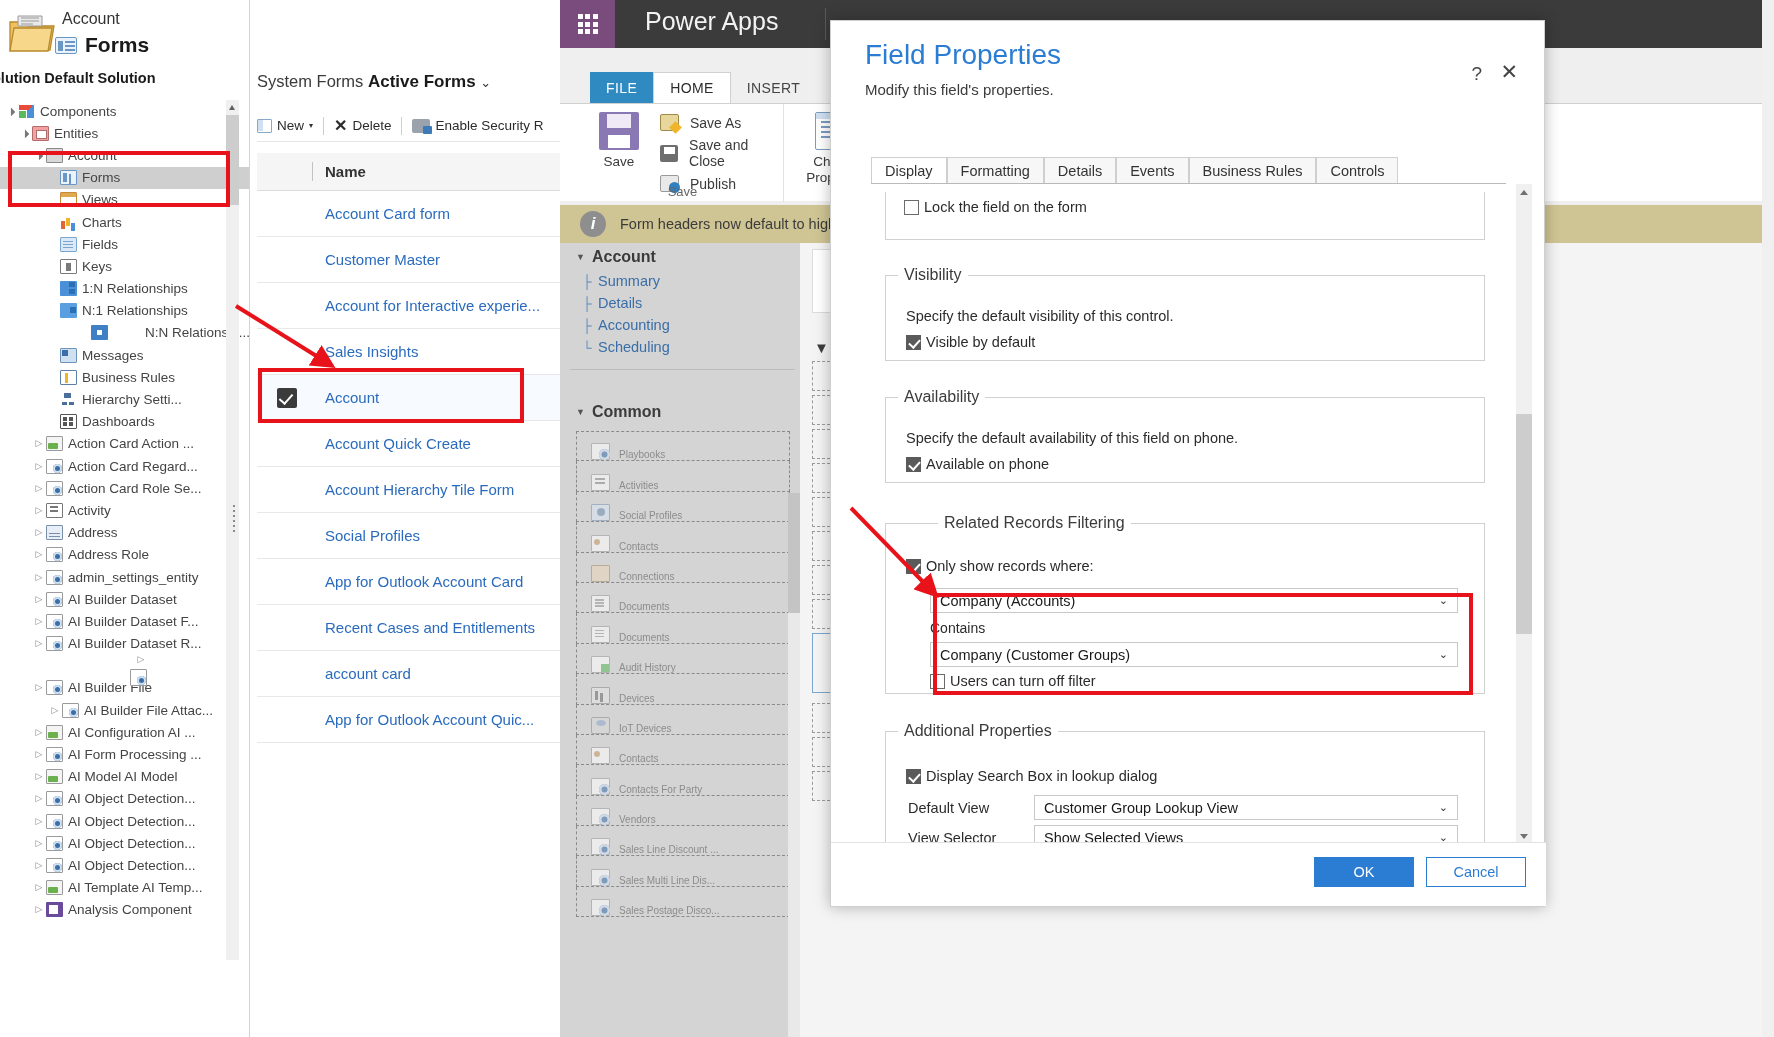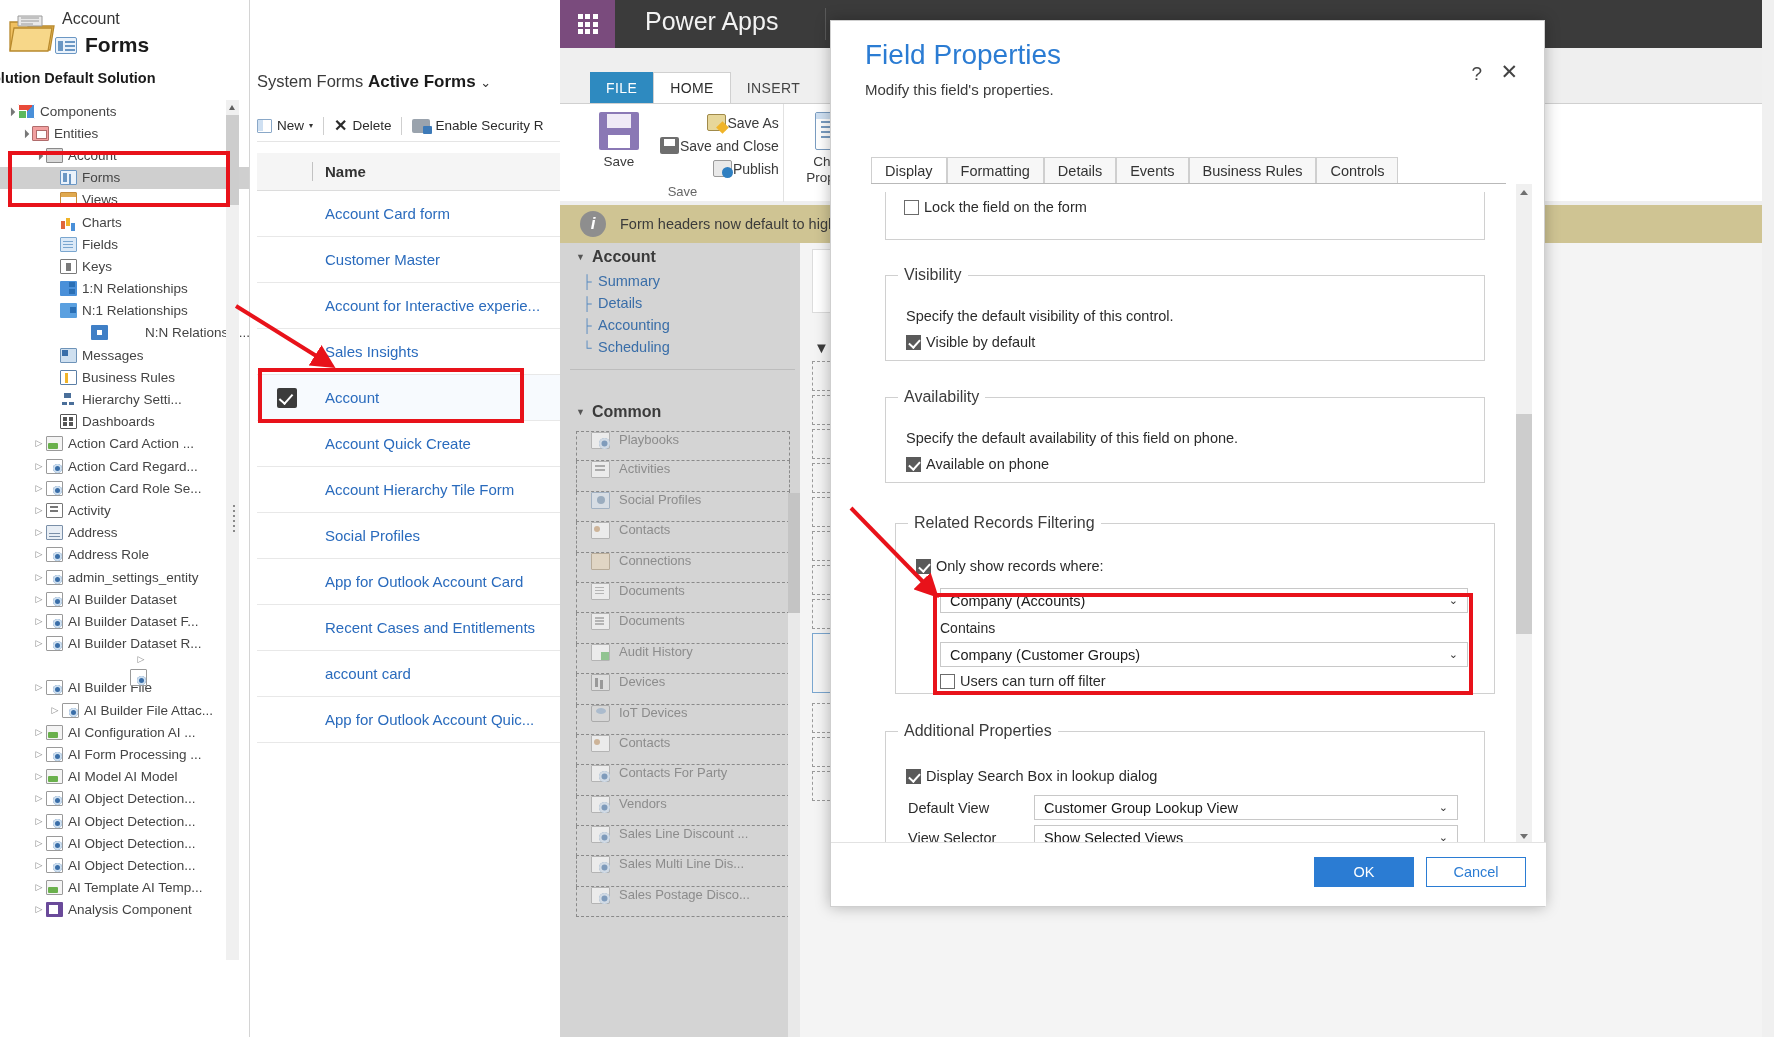--- a/index.html
+++ b/index.html
@@ -180,21 +180,21 @@
   .pa-tab.active { background:#fff; border:1px solid #d0d0d0; border-bottom:none; color:#2b2b2b; }
 
   .pa-ribbon { position:absolute; left:0; top:55px; width:1214px; height:98px; background:#fff;
      border-top:1px solid #d0d0d0; }
   .rb-group { position:absolute; top:0; height:98px; border-right:1px solid #e2e2e2; }
   .rb-group .gl { position:absolute; bottom:3px; width:100%; text-align:center; font-size:13px; color:#666; }
   .rb-big { position:absolute; top:8px; width:62px; text-align:center; font-size:13.5px; color:#3b3b3b; }
   .rb-save-icon { width:40px;height:38px;margin:0 auto 4px; background:#8a78b5; border-radius:2px; position:relative;}
   .rb-save-icon:after{content:"";position:absolute;left:8px;top:2px;width:24px;height:14px;background:#efeaf6;}
   .rb-save-icon:before{content:"";position:absolute;left:9px;bottom:2px;width:22px;height:13px;background:#fff;}
-  .rb-small { display:flex; align-items:center; gap:1px; font-size:14px; color:#3b3b3b; margin-bottom:6px;justify-content:flex-end; }
+  .rb-small { display:flex; align-items:center; gap:11px; font-size:14px; color:#3b3b3b; margin-bottom:6px; }
   .ic-saveas { width:19px;height:17px;background:#e7d79a;border:1px solid #a08a4a;border-radius:2px;position:relative;}
   .ic-saveas:after{content:"";position:absolute;right:-2px;bottom:-2px;width:9px;height:9px;background:#f0b429;
      transform:rotate(45deg);}
   .ic-saveclose { width:19px;height:17px;background:#6e6e6e;border-radius:2px; position:relative;}
   .ic-saveclose:after{content:"";position:absolute;left:4px;top:2px;width:11px;height:7px;background:#fff;}
   .ic-publish { width:19px;height:17px;background:#e9e9e9;border:1px solid #9a9a9a;border-radius:2px;position:relative;}
   .ic-publish:after{content:"";position:absolute;right:-2px;bottom:-2px;width:11px;height:11px;border-radius:50%;
      background:#2f7fc1;}
   .ic-changeprops { width:44px;height:38px;margin:0 auto 4px;background:#fff;border:1.5px solid #7a9cc0;
      border-radius:2px;position:relative;}
@@ -214,22 +214,22 @@
   .fe-sec-title .tw2 { font-size:9px; color:#555; }
   .fe-tree { position:absolute; left:16px; top:5px; width:220px; }
   .fe-tab-item { display:flex; align-items:center; font-size:14.5px; color:#3a6ea8; height:22px; }
   .fe-tab-item .elbow { width:22px; flex:0 0 22px; color:#5a8cc0; font-size:13px; text-align:center; }
   .fe-divider { position:absolute; left:10px; top:126px; width:225px; height:1px; background:#bdbdbd; }
 
   .fe-common { position:absolute; left:16px; top:160px; width:214px; }
   .fe-common-rows { position:absolute; left:16px; top:188px; width:214px; }
   .fe-item {
     height:30.4px; border:1px dashed #8a8a8a; border-top:none;
-    display:flex; align-items:flex-start; gap:9px; padding-left:14px;
-    font-size:13px; color:#8c8c8c;
+    display:flex; align-items:flex-end; gap:9px; padding-left:14px;
+    font-size:10px; color:#8c8c8c;
   }
   .fe-item:first-child { border-top:1px dashed #8a8a8a; }
   .fe-ic { width:19px; height:17px; flex:0 0 19px; position:relative; opacity:.55; }
   .feic-gear { background:#fff;border:1px solid #9a9a9a;border-radius:1px;}
   .feic-gear:after{content:"";position:absolute;right:-1px;bottom:-1px;width:11px;height:11px;border-radius:50%;
      background:#3a6ea8;box-shadow:inset 0 0 0 2.5px #cfe0f2;}
   .feic-act { background:#fff;border:1px solid #9a9a9a;border-radius:1px;}
   .feic-act:after{content:"";position:absolute;left:3px;top:3px;width:10px;height:2px;background:#8a8a8a;
      box-shadow:0 4px 0 #8a8a8a;}
   .feic-social { background:#dbe6f2;border:1px solid #7a95b5;border-radius:1px;}
@@ -852,21 +852,21 @@
 
       <fieldset class="gb" style="left:14px; top:204px; width:600px; height:95px;">
         <legend>Availability</legend>
         <div class="hint" style="position:absolute; left:20px; top:24px;">Specify the default availability of this field on phone.</div>
         <div class="chk-row" style="position:absolute; left:20px; top:50px;">
           <span class="cbox on" id="cb-avail"></span>
           <span>Available on phone</span>
         </div>
       </fieldset>
 
-      <fieldset class="gb" style="left:24px; top:330px; width:600px; height:180px;">
+      <fieldset class="gb" style="left:14px; top:330px; width:600px; height:180px;padding-left:40px;">
         <legend>Related Records Filtering</legend>
         <div class="chk-row" style="position:absolute; left:20px; top:26px;">
           <span class="cbox on" id="cb-only"></span>
           <span>Only show records where:</span>
         </div>
         <div class="sel-box" style="position:absolute; left:44px; top:56px; width:528px;">
           <span>Company (Accounts)</span>
           <span class="cv">⌄</span>
         </div>
         <div class="hint" style="position:absolute; left:44px; top:88px; font-size:14px;">Contains</div>

